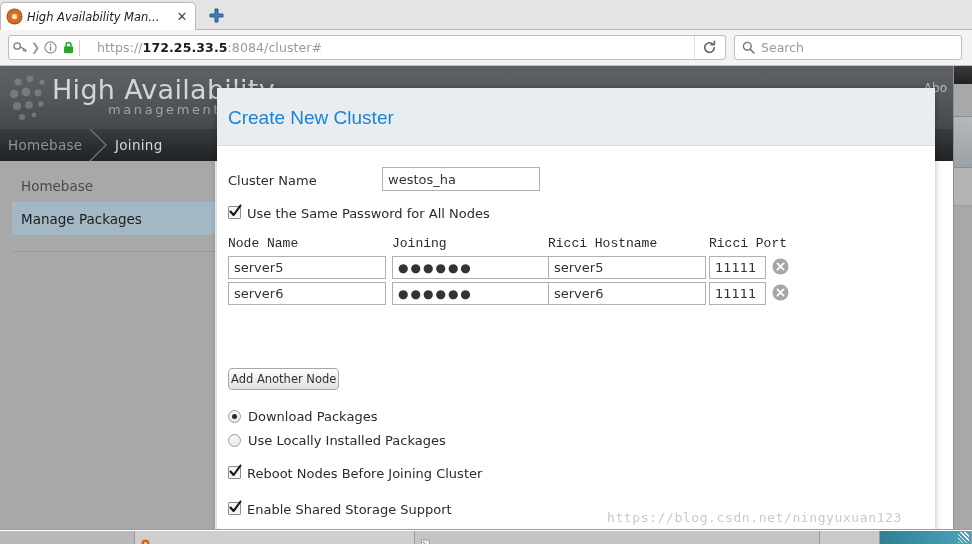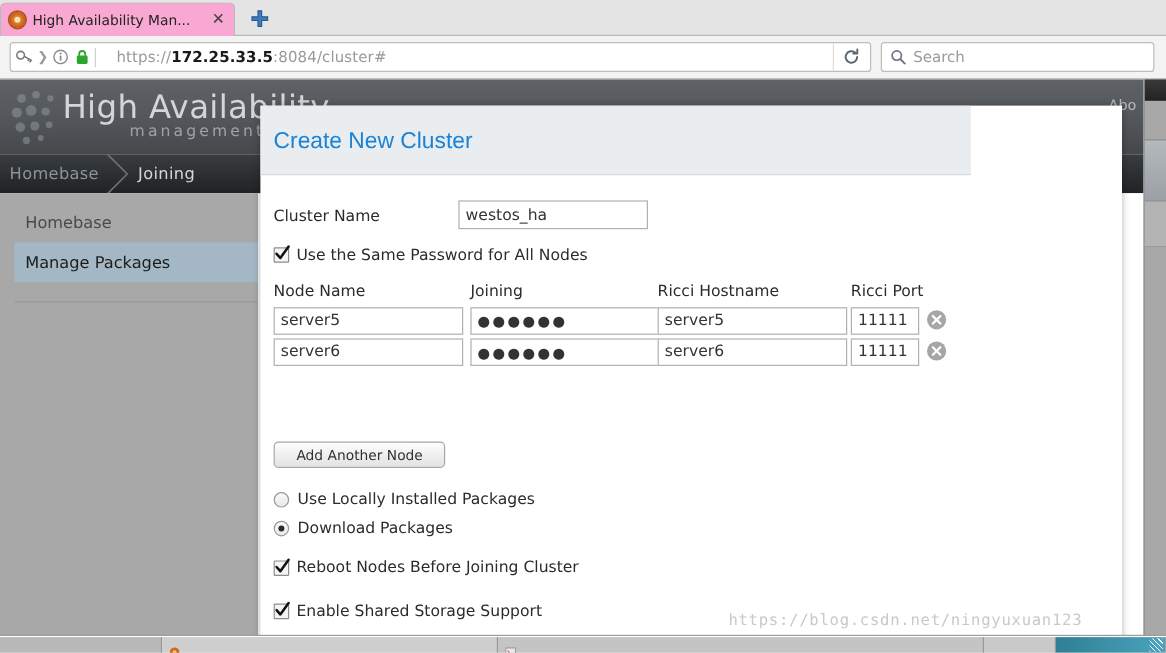--- a/index.html
+++ b/index.html
@@ -14,24 +14,24 @@
   #root { position: relative; width: 972px; height: 544px; }
 
   
   .browser-tabbar {
     position: absolute; left: 0; top: 0; width: 972px; height: 30px;
     background: #e4e4e4;
     border-bottom: 1px solid #b7b7b7;
   }
   .tab-active {
     position: absolute; left: 0; top: 2px; width: 196px; height: 28px;
-    background: #f9a8d4;
+    background: #ffffff;
     border: 1px solid #b9b9b9; border-bottom: none;
     border-top-left-radius: 5px; border-top-right-radius: 5px;
-    display: flex; align-items: center; padding: 0 6px;
+    display: flex; align-items: center; padding: 0 6px; font-style: italic;
   }
   .tab-favicon {
     width: 15px; height: 15px; flex: 0 0 15px; margin-right: 5px;
     position: relative;
   }
   .tab-favicon::before {
     content: ""; position: absolute; left: 1px; top: 1px;
     width: 13px; height: 13px; border-radius: 50%;
     background: radial-gradient(circle at 50% 50%, #f0a030 0%, #d2691e 55%, #8b3a0a 100%);
     box-shadow: 0 0 0 1.5px #b35213;
@@ -162,21 +162,21 @@
 
   
   .modal {
     position: absolute; left: 217px; top: 88px; width: 718px; height: 447px;
     background: #ffffff;
     box-shadow: 0 0 6px rgba(0,0,0,.30);
     overflow: hidden;
     z-index: 20;
   }
   .modal-head {
-    position: absolute; left: 0; top: 0; width: 592px; height: 58px;
+    position: absolute; left: 0; top: 0; width: 718px; height: 58px;
     background: #e9edf0; border-bottom: 1px solid #d6dbdf;
   }
   .modal-title {
     position: absolute; left: 11px; top: 19px;
     font-size: 19px; color: #1a83d6;
     font-family: "Liberation Sans", "DejaVu Sans", sans-serif;
   }
   .modal-body { position: absolute; left: 0; top: 58px; width: 718px; height: 389px; }
 
   .row-clustername { position: absolute; left: 11px; top: 21px; width: 700px; height: 28px; }
@@ -198,21 +198,21 @@
     position: absolute; inset: 0; background: #f4f4f4;
     border: 1px solid #8e8e8e; border-radius: 1px;
   }
   .cb.checked .tick {
     position: absolute; left: 1px; top: -3px; width: 13px; height: 16px;
   }
   .cb-label { font-size: 13px; color: #2b2b2b; cursor: default; }
 
   
   .node-table { position: absolute; left: 11px; top: 90px; width: 545px; }
-  .nt-head { position: relative; height: 20px; }
+  .nt-head { position: relative; height: 20px; font-family: Liberation Mono, monospace; }
   .nt-head span {
     position: absolute; top: 0; font-size: 13px; color: #2b2b2b; white-space: nowrap;
   }
   .c-name { left: 0; }
   .c-pass { left: 164px; }
   .c-host { left: 320px; }
   .c-port { left: 481px; }
 
   .nt-row { position: relative; height: 26px; }
   .nt-row .f-name { position: absolute; left: 0;   top: 0; width: 158px; height: 23px; }
@@ -221,40 +221,40 @@
   .nt-row .f-host { position: absolute; left: 320px; top: 0; width: 158px; height: 23px; }
   .nt-row .f-port { position: absolute; left: 481px; top: 0; width: 57px;  height: 23px; }
   .nt-row .del {
     position: absolute; left: 544px; top: 2px; width: 17px; height: 17px;
     cursor: pointer;
   }
 
   .btn-addnode {
     position: absolute; left: 11px; top: 222px;
     font-family: "DejaVu Sans", "Liberation Sans", sans-serif;
-    font-size: 11.5px; color: #303030; padding: 3px 18px;
+    font-size: 11.5px; color: #303030; padding: 3px 2px;
     background: linear-gradient(to bottom,#fdfdfd,#e2e2e2);
     border: 1px solid #a6a6a6; border-radius: 4px; cursor: pointer;
   }
 
   .radio-group { position: absolute; left: 11px; top: 258px; }
   .radio-row { display: flex; align-items: center; height: 24px; }
   .rb {
     width: 13px; height: 13px; flex: 0 0 13px; margin-right: 7px;
     border-radius: 50%; border: 1px solid #9a9a9a;
     background: linear-gradient(to bottom,#fafafa,#e8e8e8);
     position: relative; cursor: pointer;
   }
   .rb.sel::after {
     content: ""; position: absolute; left: 3px; top: 3px;
     width: 5px; height: 5px; border-radius: 50%; background: #2b2b2b;
   }
   .rb-label { font-size: 13px; color: #2b2b2b; }
 
-  .cb-row { position: absolute; left: 11px; display: flex; align-items: center; }
+  .cb-row { position: absolute; left: 11px; display: flex; align-items: flex-start; }
   .cb-reboot  { top: 320px; }
   .cb-storage { top: 356px; }
 
   
   .watermark {
     position: absolute; left: 607px; top: 510px; z-index: 40;
     font-family: "DejaVu Sans Mono", "Liberation Mono", monospace;
     font-size: 13px; color: #c9c9c9; letter-spacing: .6px;
     pointer-events: none; white-space: nowrap;
   }
@@ -446,26 +446,26 @@
               <path d="M5.4 5.4 L11.6 11.6 M11.6 5.4 L5.4 11.6" stroke="#fff" stroke-width="1.9" stroke-linecap="round"></path>
             </svg>
           </span>
         </div>
       </div>
 
       <button class="btn-addnode">Add Another Node</button>
 
       <div class="radio-group">
         <div class="radio-row">
+          <span class="rb sel"></span>
+          <span class="rb-label">Download Packages</span>
+        </div>
+        <div class="radio-row">
           <span class="rb"></span>
           <span class="rb-label">Use Locally Installed Packages</span>
-        </div>
-        <div class="radio-row">
-          <span class="rb sel"></span>
-          <span class="rb-label">Download Packages</span>
         </div>
       </div>
 
       <div class="cb-row cb-reboot">
         <span class="cb checked">
           <span class="box"></span>
           <svg class="tick" viewBox="0 0 13 16">
             <path d="M1.5 8.5 L4.6 12 L11.5 2.5" fill="none" stroke="#111" stroke-width="2.1" stroke-linecap="round" stroke-linejoin="round"></path>
           </svg>
         </span>

